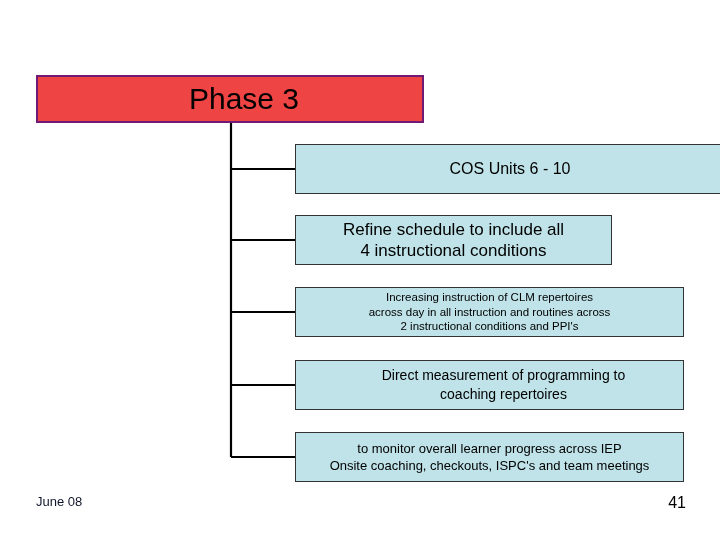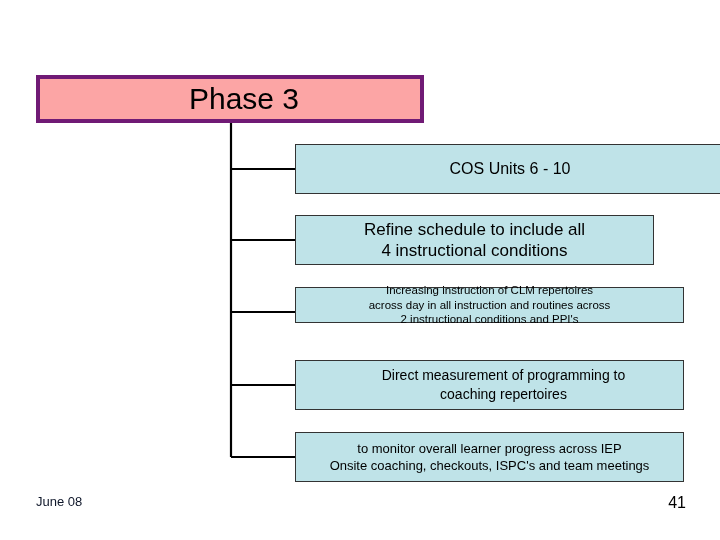--- a/index.html
+++ b/index.html
@@ -19,22 +19,22 @@
     height: 540px;
   }
 
   
   .title-box {
     position: absolute;
     left: 36px;
     top: 75px;
     width: 388px;
     height: 48px;
-    background: #fca5a5;
-    border: 4px solid #701a75;
+    background: #ef4444;
+    border: 2px solid #701a75;
     box-sizing: border-box;
     display: flex;
     align-items: center;
     justify-content: center;
     padding-left: 28px;
   }
   .title-text {
     font-size: 30px;
     color: #000000;
     letter-spacing: 0px;
@@ -66,24 +66,24 @@
     padding: 2px 6px;
   }
   .box .line {
     display: block;
     white-space: nowrap;
   }
 
   .box-1 { left: 295px; top: 144px; width: 430px; height: 50px; }
   .box-1 .line { font-size: 16px; line-height: 20px; }
 
-  .box-2 { left: 295px; top: 215px; width: 359px; height: 50px; }
+  .box-2 { left: 295px; top: 215px; width: 317px; height: 50px; }
   .box-2 .line { font-size: 17px; line-height: 21px; }
 
-  .box-3 { left: 295px; top: 287px; width: 389px; height: 36px; }
+  .box-3 { left: 295px; top: 287px; width: 389px; height: 50px; }
   .box-3 .line { font-size: 11.5px; line-height: 14.5px; }
 
   .box-4 { left: 295px; top: 360px; width: 389px; height: 50px; padding-left: 34px; }
   .box-4 .line { font-size: 14px; line-height: 19px; }
 
   .box-5 { left: 295px; top: 432px; width: 389px; height: 50px; }
   .box-5 .line { font-size: 13px; line-height: 17px; }
 
   
   .footer-date {

